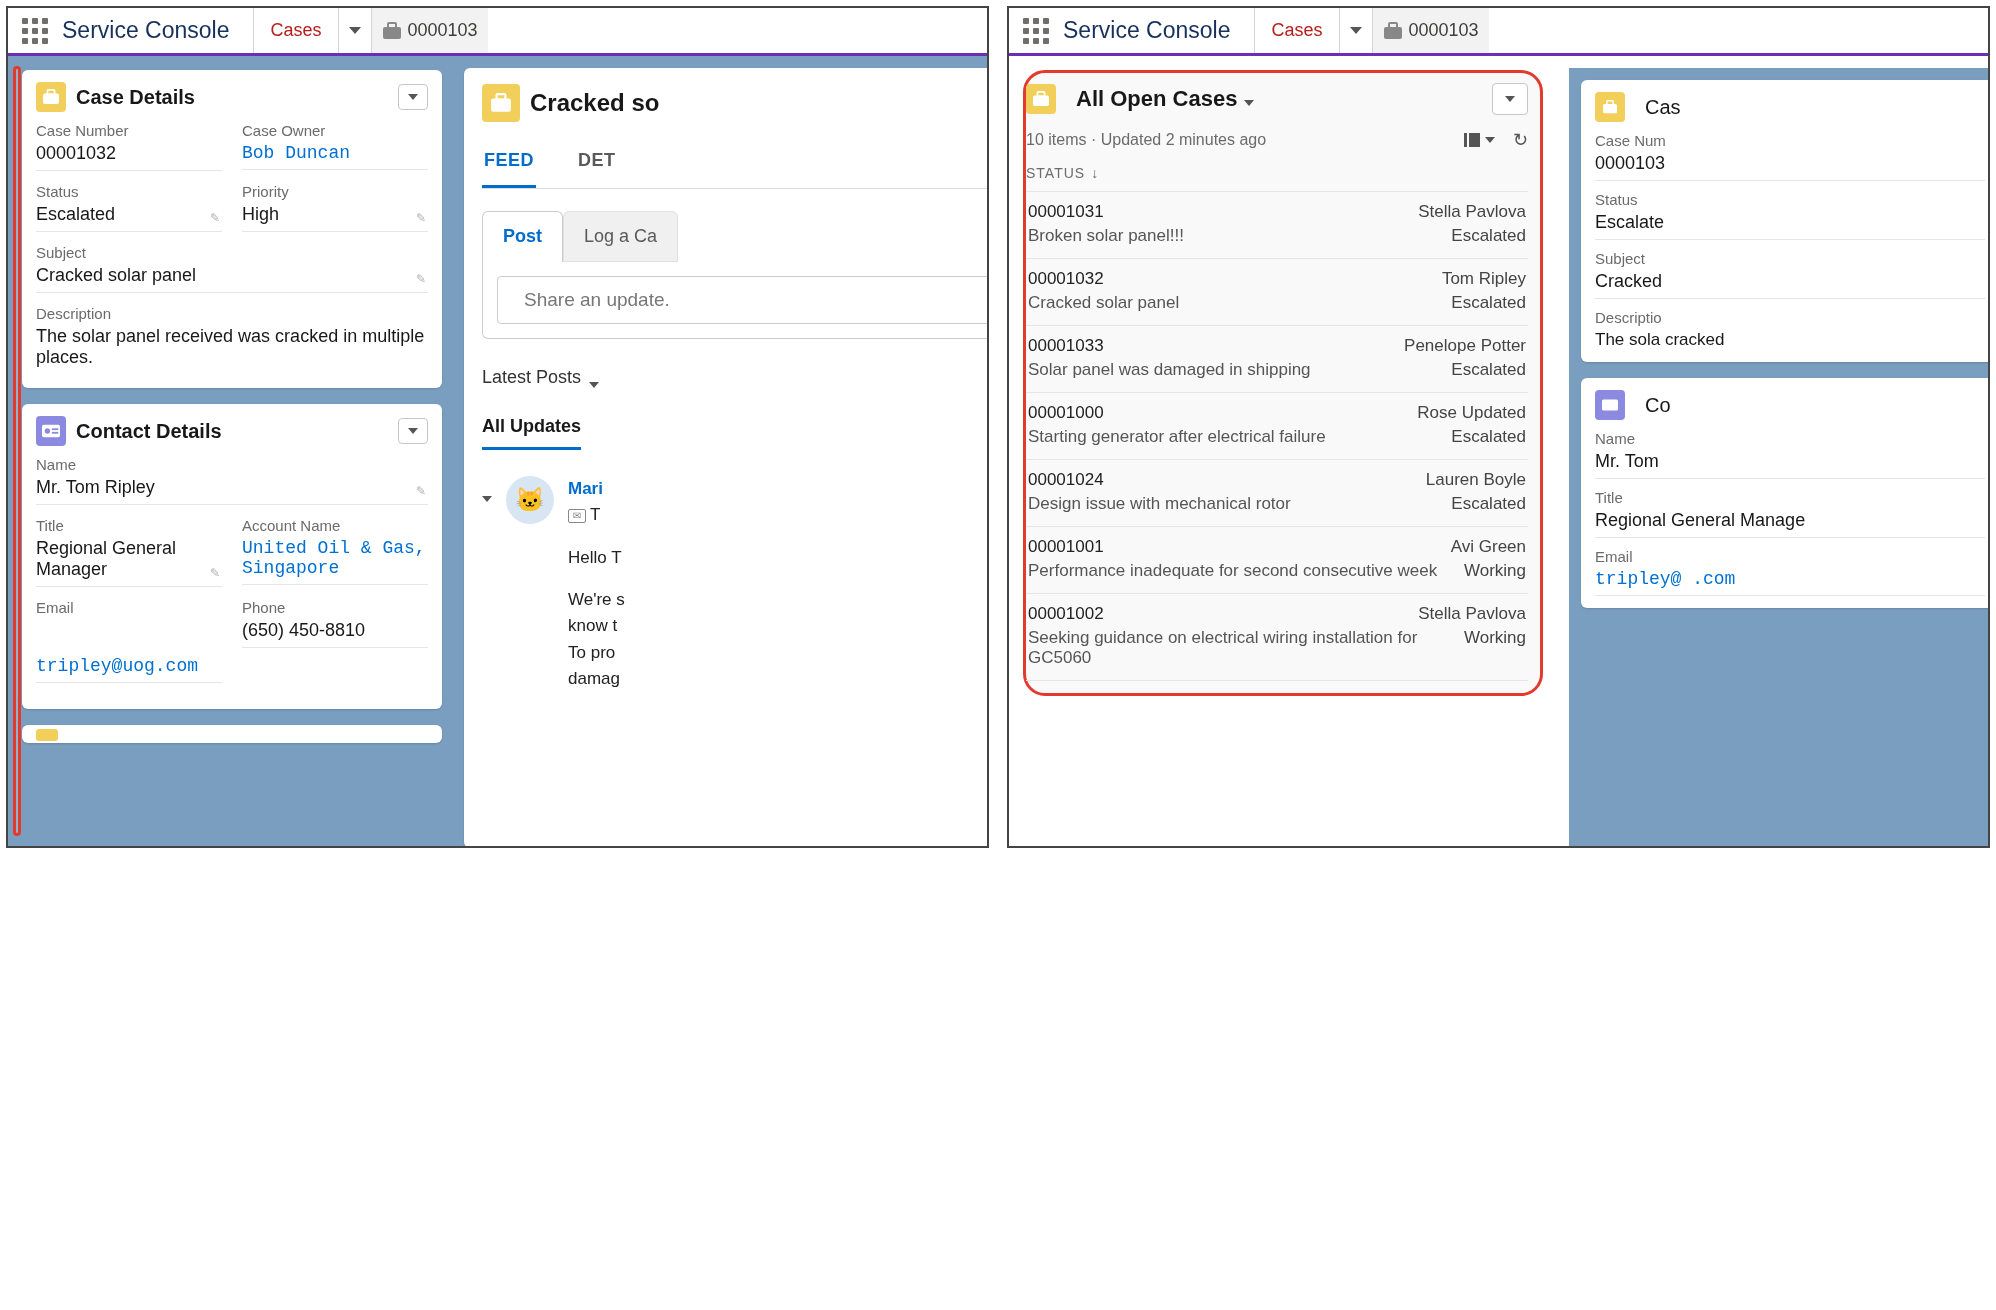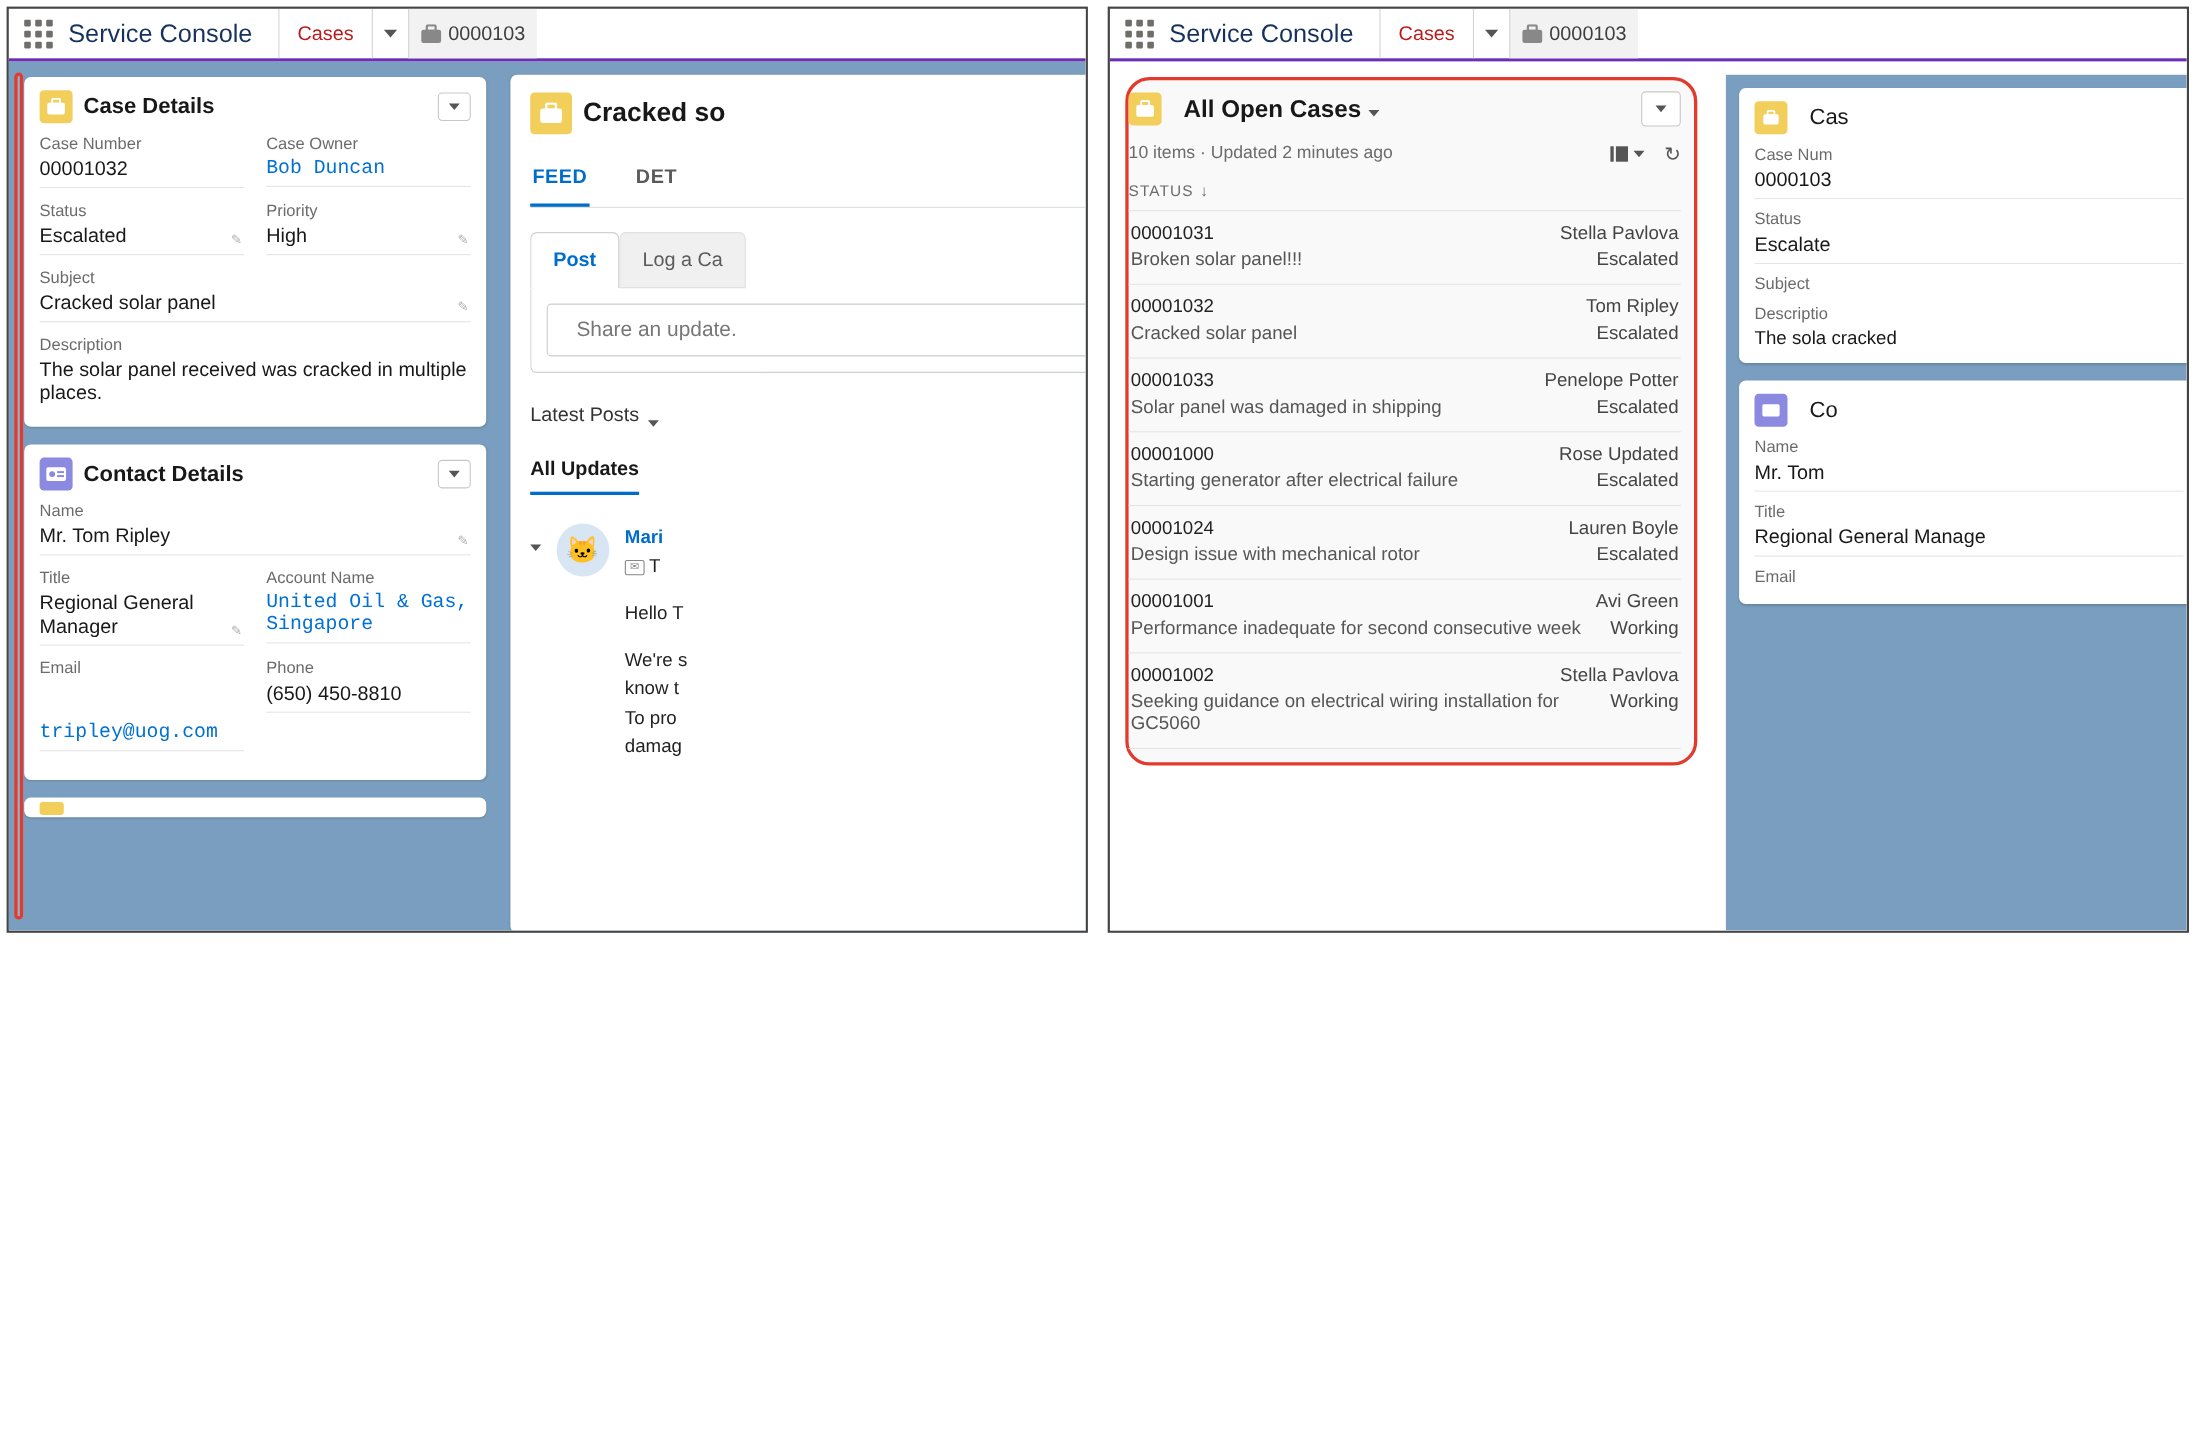--- a/index.html
+++ b/index.html
@@ -398,36 +398,38 @@
                   <rect x="6" y="1" width="8" height="5" rx="1" fill="none" stroke="#fff" stroke-width="2"></rect>
                 </svg>
               </div>
           <div class="card-title-lg">Cas</div>
         </div>
         <div class="field-label">Case Num</div>
         <div class="field-value">0000103</div>
         <div class="field-label" style="margin-top:10px;">Status</div>
         <div class="field-value">Escalate</div>
         <div class="field-label" style="margin-top:10px;">Subject</div>
+        <div class="field-value">Cracked</div>
         <div class="field-label" style="margin-top:10px;">Descriptio</div>
         <div style="font-size:17px;">The sola cracked </div>
       </div>
 
       <div class="rcard">
         <div style="display:flex;align-items:center;gap:10px;margin-bottom:10px;">
           <div class="card-icon icon-contact">
                 <svg width="16" height="12" viewBox="0 0 20 14">
                   <rect x="0" y="0" width="20" height="14" rx="2" fill="#fff"></rect>
                 </svg>
               </div>
           <div class="card-title-lg">Co</div>
         </div>
         <div class="field-label">Name</div>
         <div class="field-value">Mr. Tom</div>
         <div class="field-label" style="margin-top:10px;">Title</div>
         <div class="field-value">Regional General Manage</div>
         <div class="field-label" style="margin-top:10px;">Email</div>
+        <div class="field-value link">tripley@ .com</div>
       </div>
     </div>
   </div>
 </div>
 
 </div>
 
 </body></html>

